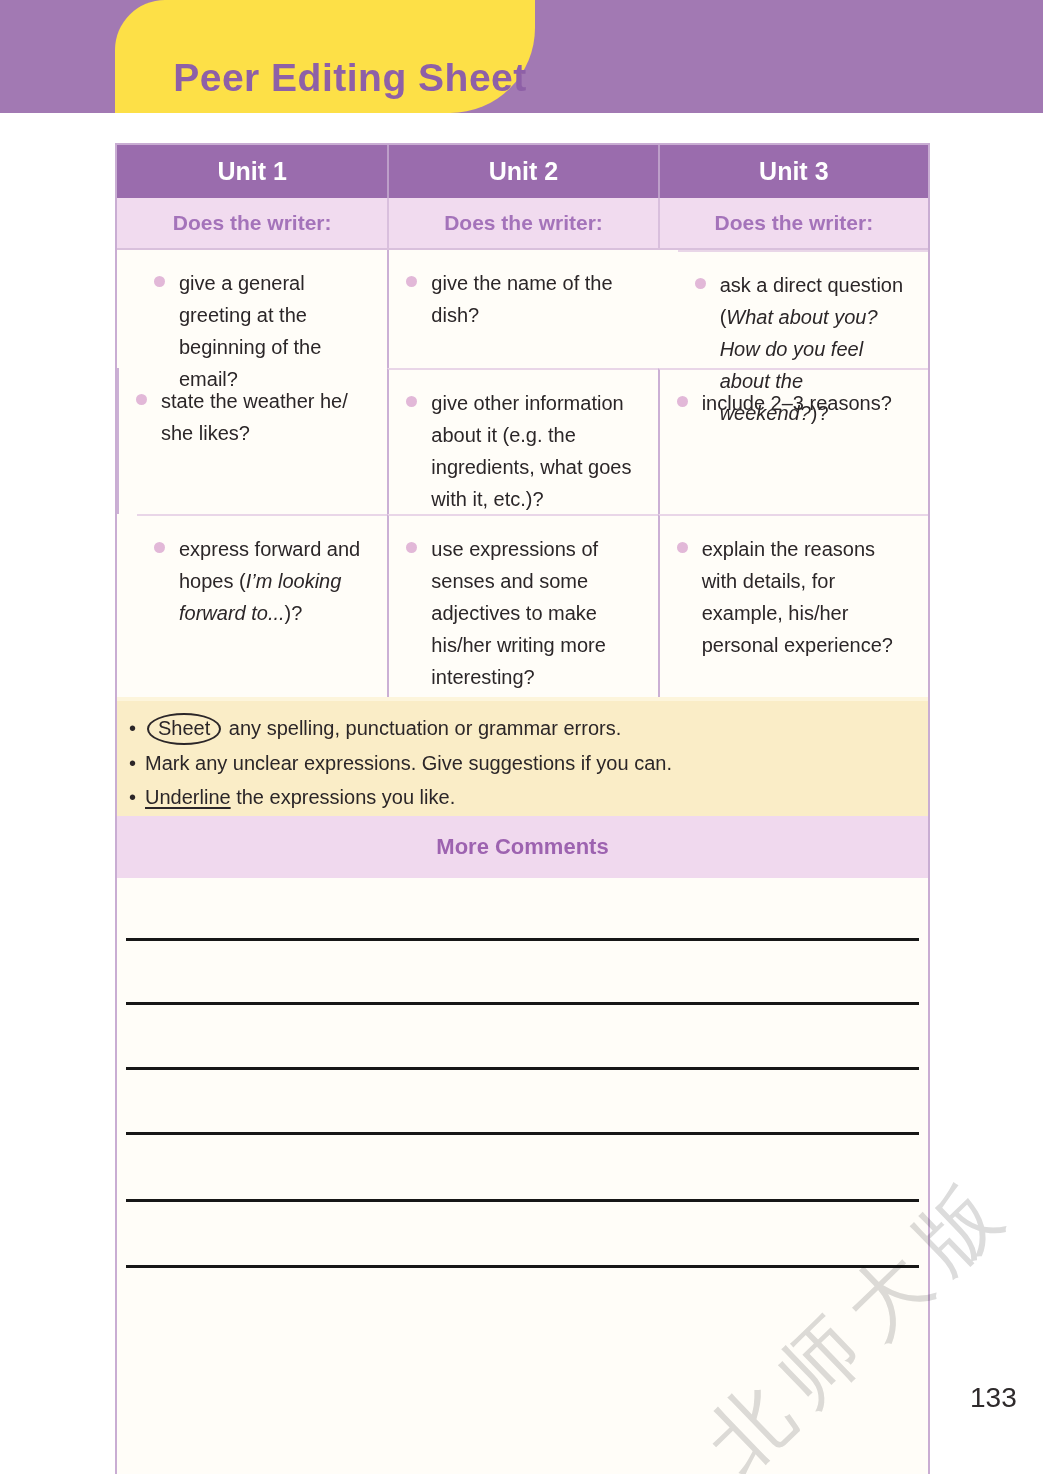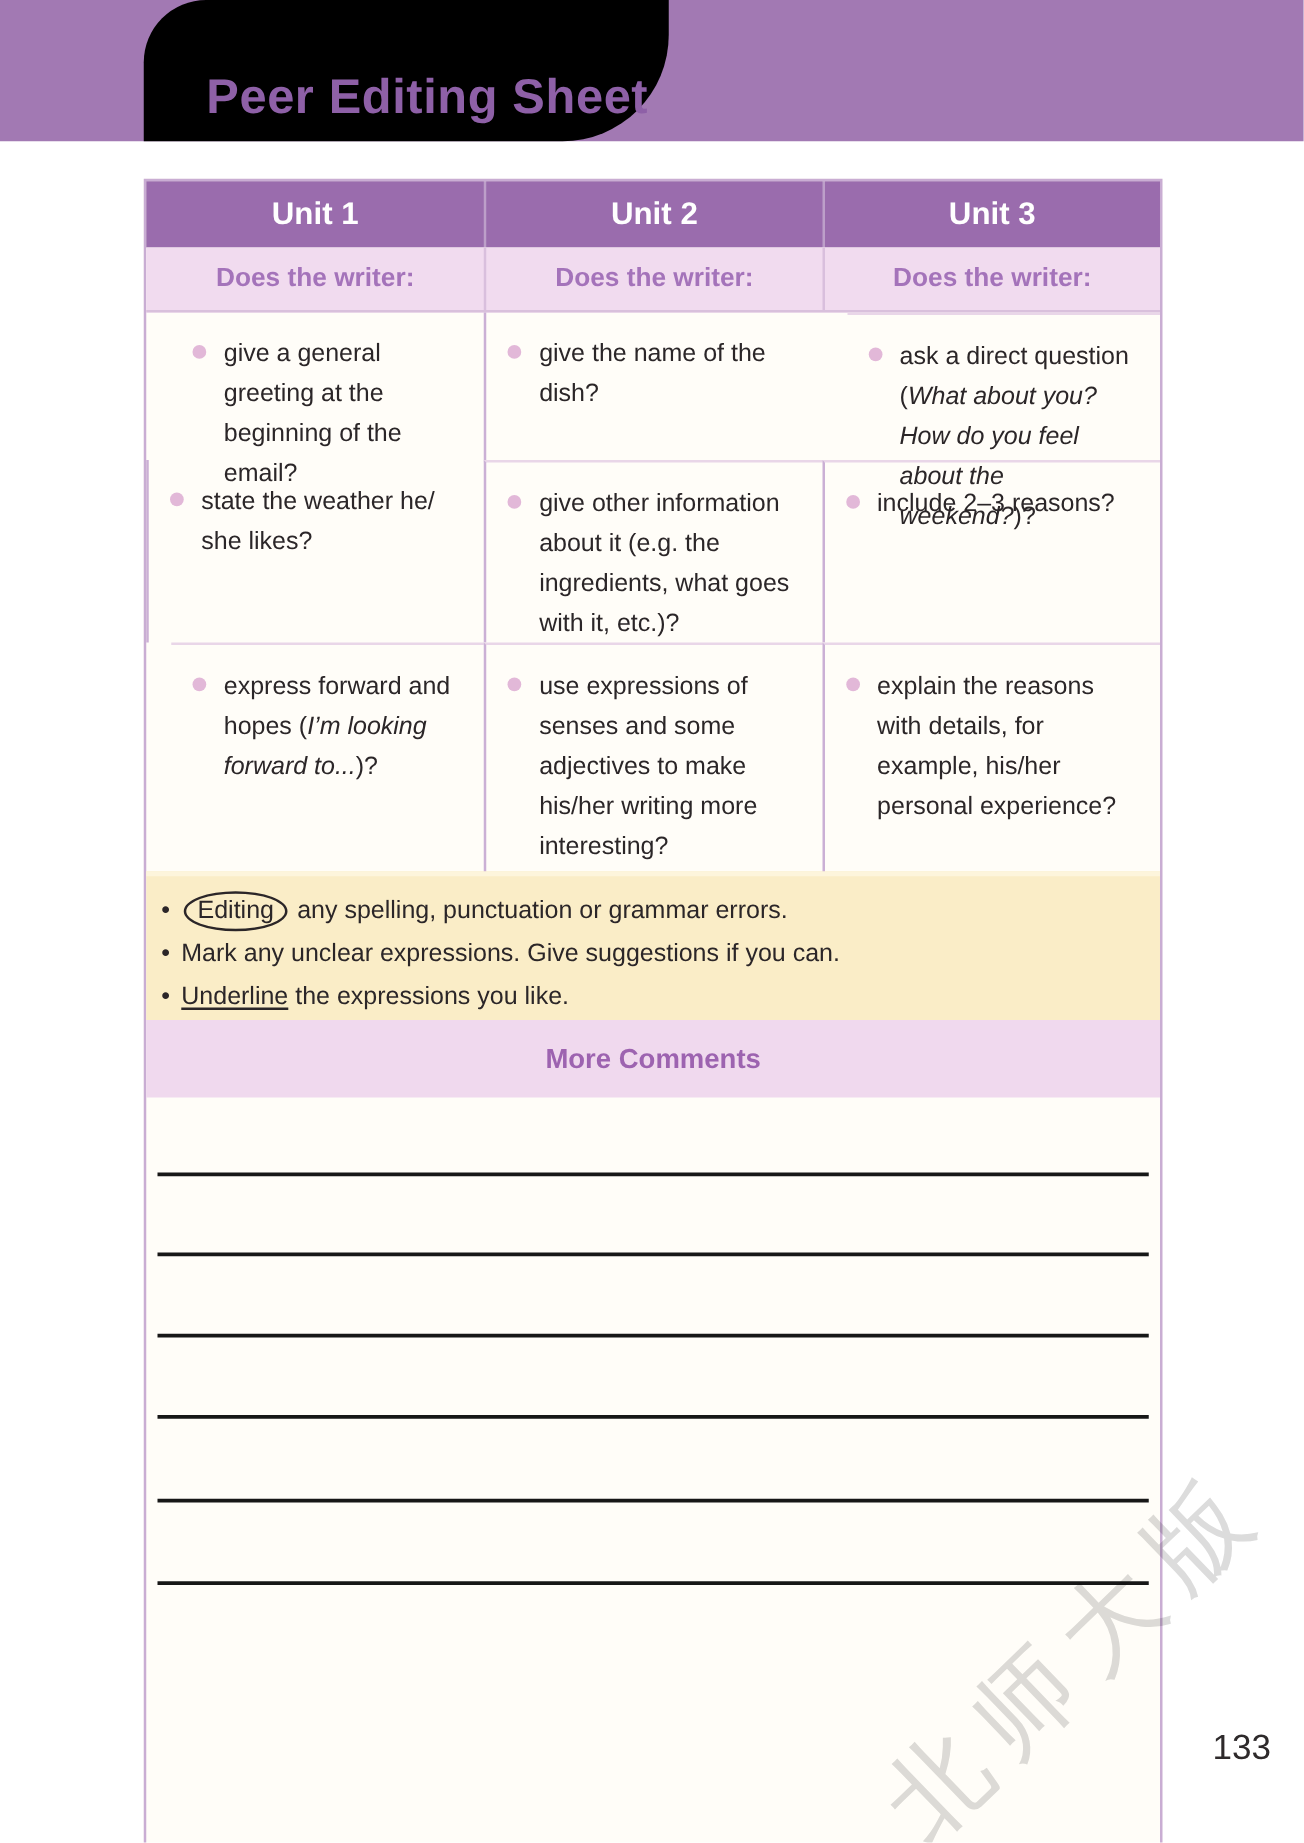--- a/index.html
+++ b/index.html
@@ -14,24 +14,25 @@
 
   
   .top-band {
     position: absolute; left: 0; top: 0;
     width: 1043px; height: 113px;
     background: #a279b3;
   }
   .title-bubble {
     position: absolute; left: 115px; top: 0;
     width: 420px; height: 113px;
-    background: #000000;
+    background: #fde047;
     border-radius: 50px 0 85px 0;
     display: flex; align-items: flex-end;
     padding: 0 0 13px 50px;
+    justify-content: center;
   }
   .page-title {
     font-size: 39px; font-weight: bold;
     color: #8e60a7; letter-spacing: 0.5px;
   }
 
   
   .sheet {
     position: absolute; left: 115px; top: 143px;
     width: 815px; height: 1464px;
@@ -189,21 +190,21 @@
         <p><span>use expressions of senses and some adjectives to make his/her writing more interesting?</span></p>
       </div>
       <div class="cell row2 col2">
         <span class="dot"></span>
         <p><span>explain the reasons with details, for example, his/her personal experience?</span></p>
       </div>
     </div>
 
   <div class="notes">
     <ul class="notes-list" id="notes-list">
-        <li><span class="marker">•</span><span class="circ">Editing</span><span> any spelling, punctuation or grammar errors.</span></li>
+        <li><span class="marker">•</span><span class="circ">Sheet</span><span> any spelling, punctuation or grammar errors.</span></li>
         <li><span class="marker">•</span><span>Mark any unclear expressions. Give suggestions if you can.</span></li>
         <li><span class="marker">•</span><span class="ul">Underline</span><span> the expressions you like.</span></li>
       </ul>
   </div>
 
   <div class="more-comments">More Comments</div>
 
   <div class="comments-area" id="comments-area">
       <div class="comment-line" style="top: 60px;"></div>
       <div class="comment-line" style="top: 124px;"></div>

